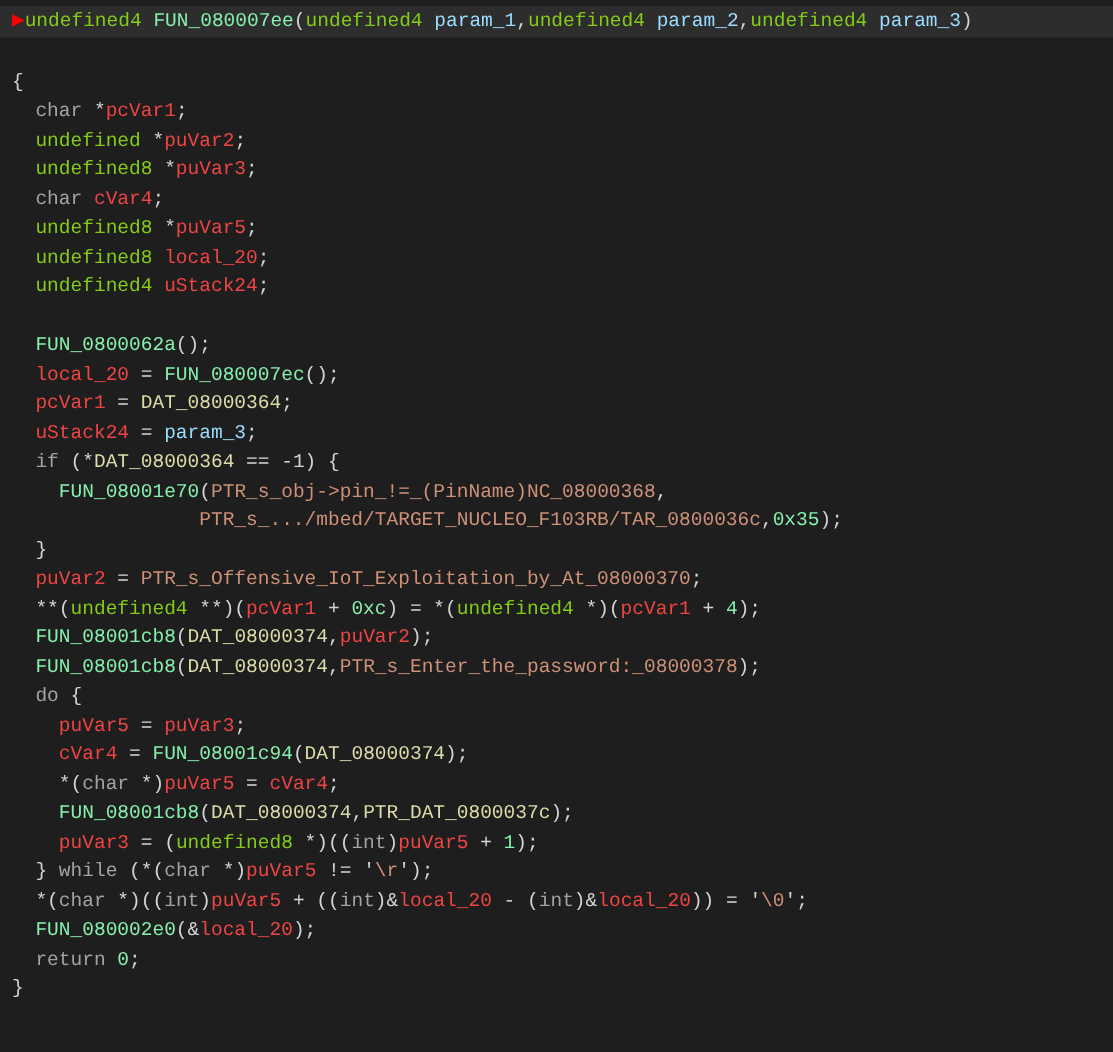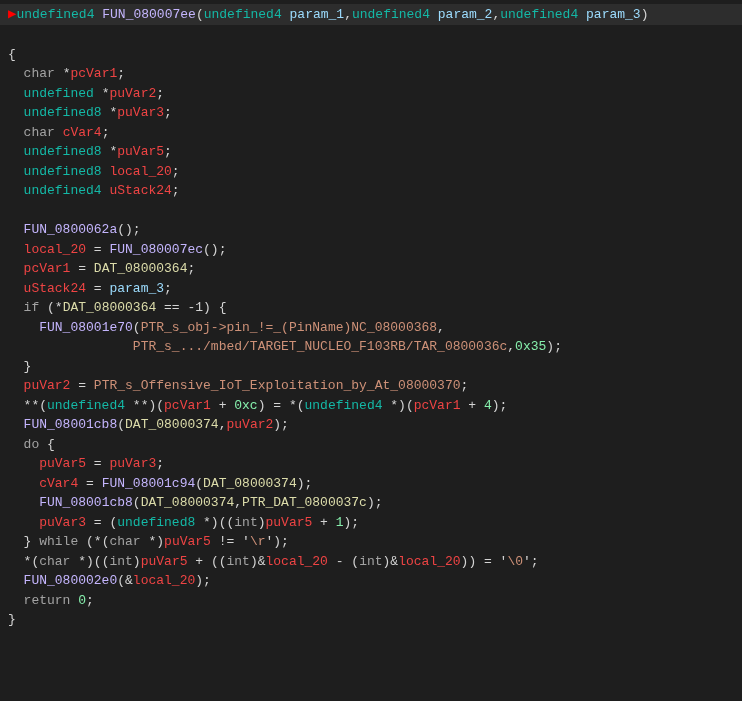--- a/index.html
+++ b/index.html
@@ -23,23 +23,23 @@
       display: flex;
       align-items: baseline;
       padding: 0 8px;
       min-height: 19.5px;
       white-space: pre;
     }
     .line-content {
       flex: 1;
     }
     
-    .kw { color: #14b8a6; } 
+    .kw { color: #84cc16; } 
     .kw2 { color: #a3a3a3; } 
-    .fn { color: #c4b5fd; } 
+    .fn { color: #86efac; } 
     .var { color: #ef4444; } 
     .num { color: #86efac; } 
     .str { color: #ce9178; text-align: right; } 
     .op { color: #d4d4d4; } 
     .punct { color: #d4d4d4; }
     .param { color: #9cdcfe; text-align: right; }
     .addr { color: #dcdcaa; text-align: center; }
     .indicator {
       color: red;
       font-size: 14px;
@@ -64,23 +64,25 @@
     <div class="line"><span class="line-content"><span>  </span><span class="var">local_20</span><span class="op"> = </span><span class="fn">FUN_080007ec</span><span class="punct">();</span></span></div>
     <div class="line"><span class="line-content"><span>  </span><span class="var">pcVar1</span><span class="op"> = </span><span class="addr">DAT_08000364</span><span class="punct">;</span></span></div>
     <div class="line"><span class="line-content"><span>  </span><span class="var">uStack24</span><span class="op"> = </span><span class="param">param_3</span><span class="punct">;</span></span></div>
     <div class="line"><span class="line-content"><span>  </span><span class="kw2">if</span><span class="punct"> (*</span><span class="addr">DAT_08000364</span><span class="punct"> == -1) {</span></span></div>
     <div class="line"><span class="line-content"><span>    </span><span class="fn">FUN_08001e70</span><span class="punct">(</span><span class="str">PTR_s_obj-&gt;pin_!=_(PinName)NC_08000368</span><span class="punct">,</span></span></div>
     <div class="line"><span class="line-content"><span>                </span><span class="str">PTR_s_.../mbed/TARGET_NUCLEO_F103RB/TAR_0800036c</span><span class="punct">,</span><span class="num">0x35</span><span class="punct">);</span></span></div>
     <div class="line"><span class="line-content"><span class="punct">  }</span></span></div>
     <div class="line"><span class="line-content"><span>  </span><span class="var">puVar2</span><span class="op"> = </span><span class="str">PTR_s_Offensive_IoT_Exploitation_by_At_08000370</span><span class="punct">;</span></span></div>
     <div class="line"><span class="line-content"><span>  </span><span class="punct">**(</span><span class="kw">undefined4</span><span class="punct"> **)(</span><span class="var">pcVar1</span><span class="op"> + </span><span class="num">0xc</span><span class="punct">) = *(</span><span class="kw">undefined4</span><span class="punct"> *)(</span><span class="var">pcVar1</span><span class="op"> + </span><span class="num">4</span><span class="punct">);</span></span></div>
     <div class="line"><span class="line-content"><span>  </span><span class="fn">FUN_08001cb8</span><span class="punct">(</span><span class="addr">DAT_08000374</span><span class="punct">,</span><span class="var">puVar2</span><span class="punct">);</span></span></div>
+    <div class="line"><span class="line-content"><span>  </span><span class="fn">FUN_08001cb8</span><span class="punct">(</span><span class="addr">DAT_08000374</span><span class="punct">,</span><span class="str">PTR_s_Enter_the_password:_08000378</span><span class="punct">);</span></span></div>
     <div class="line"><span class="line-content"><span>  </span><span class="kw2">do</span><span class="punct"> {</span></span></div>
     <div class="line"><span class="line-content"><span>    </span><span class="var">puVar5</span><span class="op"> = </span><span class="var">puVar3</span><span class="punct">;</span></span></div>
     <div class="line"><span class="line-content"><span>    </span><span class="var">cVar4</span><span class="op"> = </span><span class="fn">FUN_08001c94</span><span class="punct">(</span><span class="addr">DAT_08000374</span><span class="punct">);</span></span></div>
+    <div class="line"><span class="line-content"><span>    </span><span class="punct">*(</span><span class="kw2">char</span><span class="punct"> *)</span><span class="var">puVar5</span><span class="op"> = </span><span class="var">cVar4</span><span class="punct">;</span></span></div>
     <div class="line"><span class="line-content"><span>    </span><span class="fn">FUN_08001cb8</span><span class="punct">(</span><span class="addr">DAT_08000374</span><span class="punct">,</span><span class="addr">PTR_DAT_0800037c</span><span class="punct">);</span></span></div>
     <div class="line"><span class="line-content"><span>    </span><span class="var">puVar3</span><span class="punct"> = (</span><span class="kw">undefined8</span><span class="punct"> *)((</span><span class="kw2">int</span><span class="punct">)</span><span class="var">puVar5</span><span class="op"> + </span><span class="num">1</span><span class="punct">);</span></span></div>
     <div class="line"><span class="line-content"><span class="punct">  } </span><span class="kw2">while</span><span class="punct"> (*(</span><span class="kw2">char</span><span class="punct"> *)</span><span class="var">puVar5</span><span class="op"> != '</span><span class="str">\r</span><span class="punct">');</span></span></div>
     <div class="line"><span class="line-content"><span>  </span><span class="punct">*(</span><span class="kw2">char</span><span class="punct"> *)((</span><span class="kw2">int</span><span class="punct">)</span><span class="var">puVar5</span><span class="punct"> + ((</span><span class="kw2">int</span><span class="punct">)&amp;</span><span class="var">local_20</span><span class="op"> - (</span><span class="kw2">int</span><span class="punct">)&amp;</span><span class="var">local_20</span><span class="op">)) = '</span><span class="str">\0</span><span class="punct">';</span></span></div>
     <div class="line"><span class="line-content"><span>  </span><span class="fn">FUN_080002e0</span><span class="punct">(&amp;</span><span class="var">local_20</span><span class="punct">);</span></span></div>
     <div class="line"><span class="line-content"><span>  </span><span class="kw2">return</span><span> </span><span class="num">0</span><span class="punct">;</span></span></div>
     <div class="line"><span class="line-content"><span class="punct">}</span></span></div>
   </div>
 
 </body></html>

